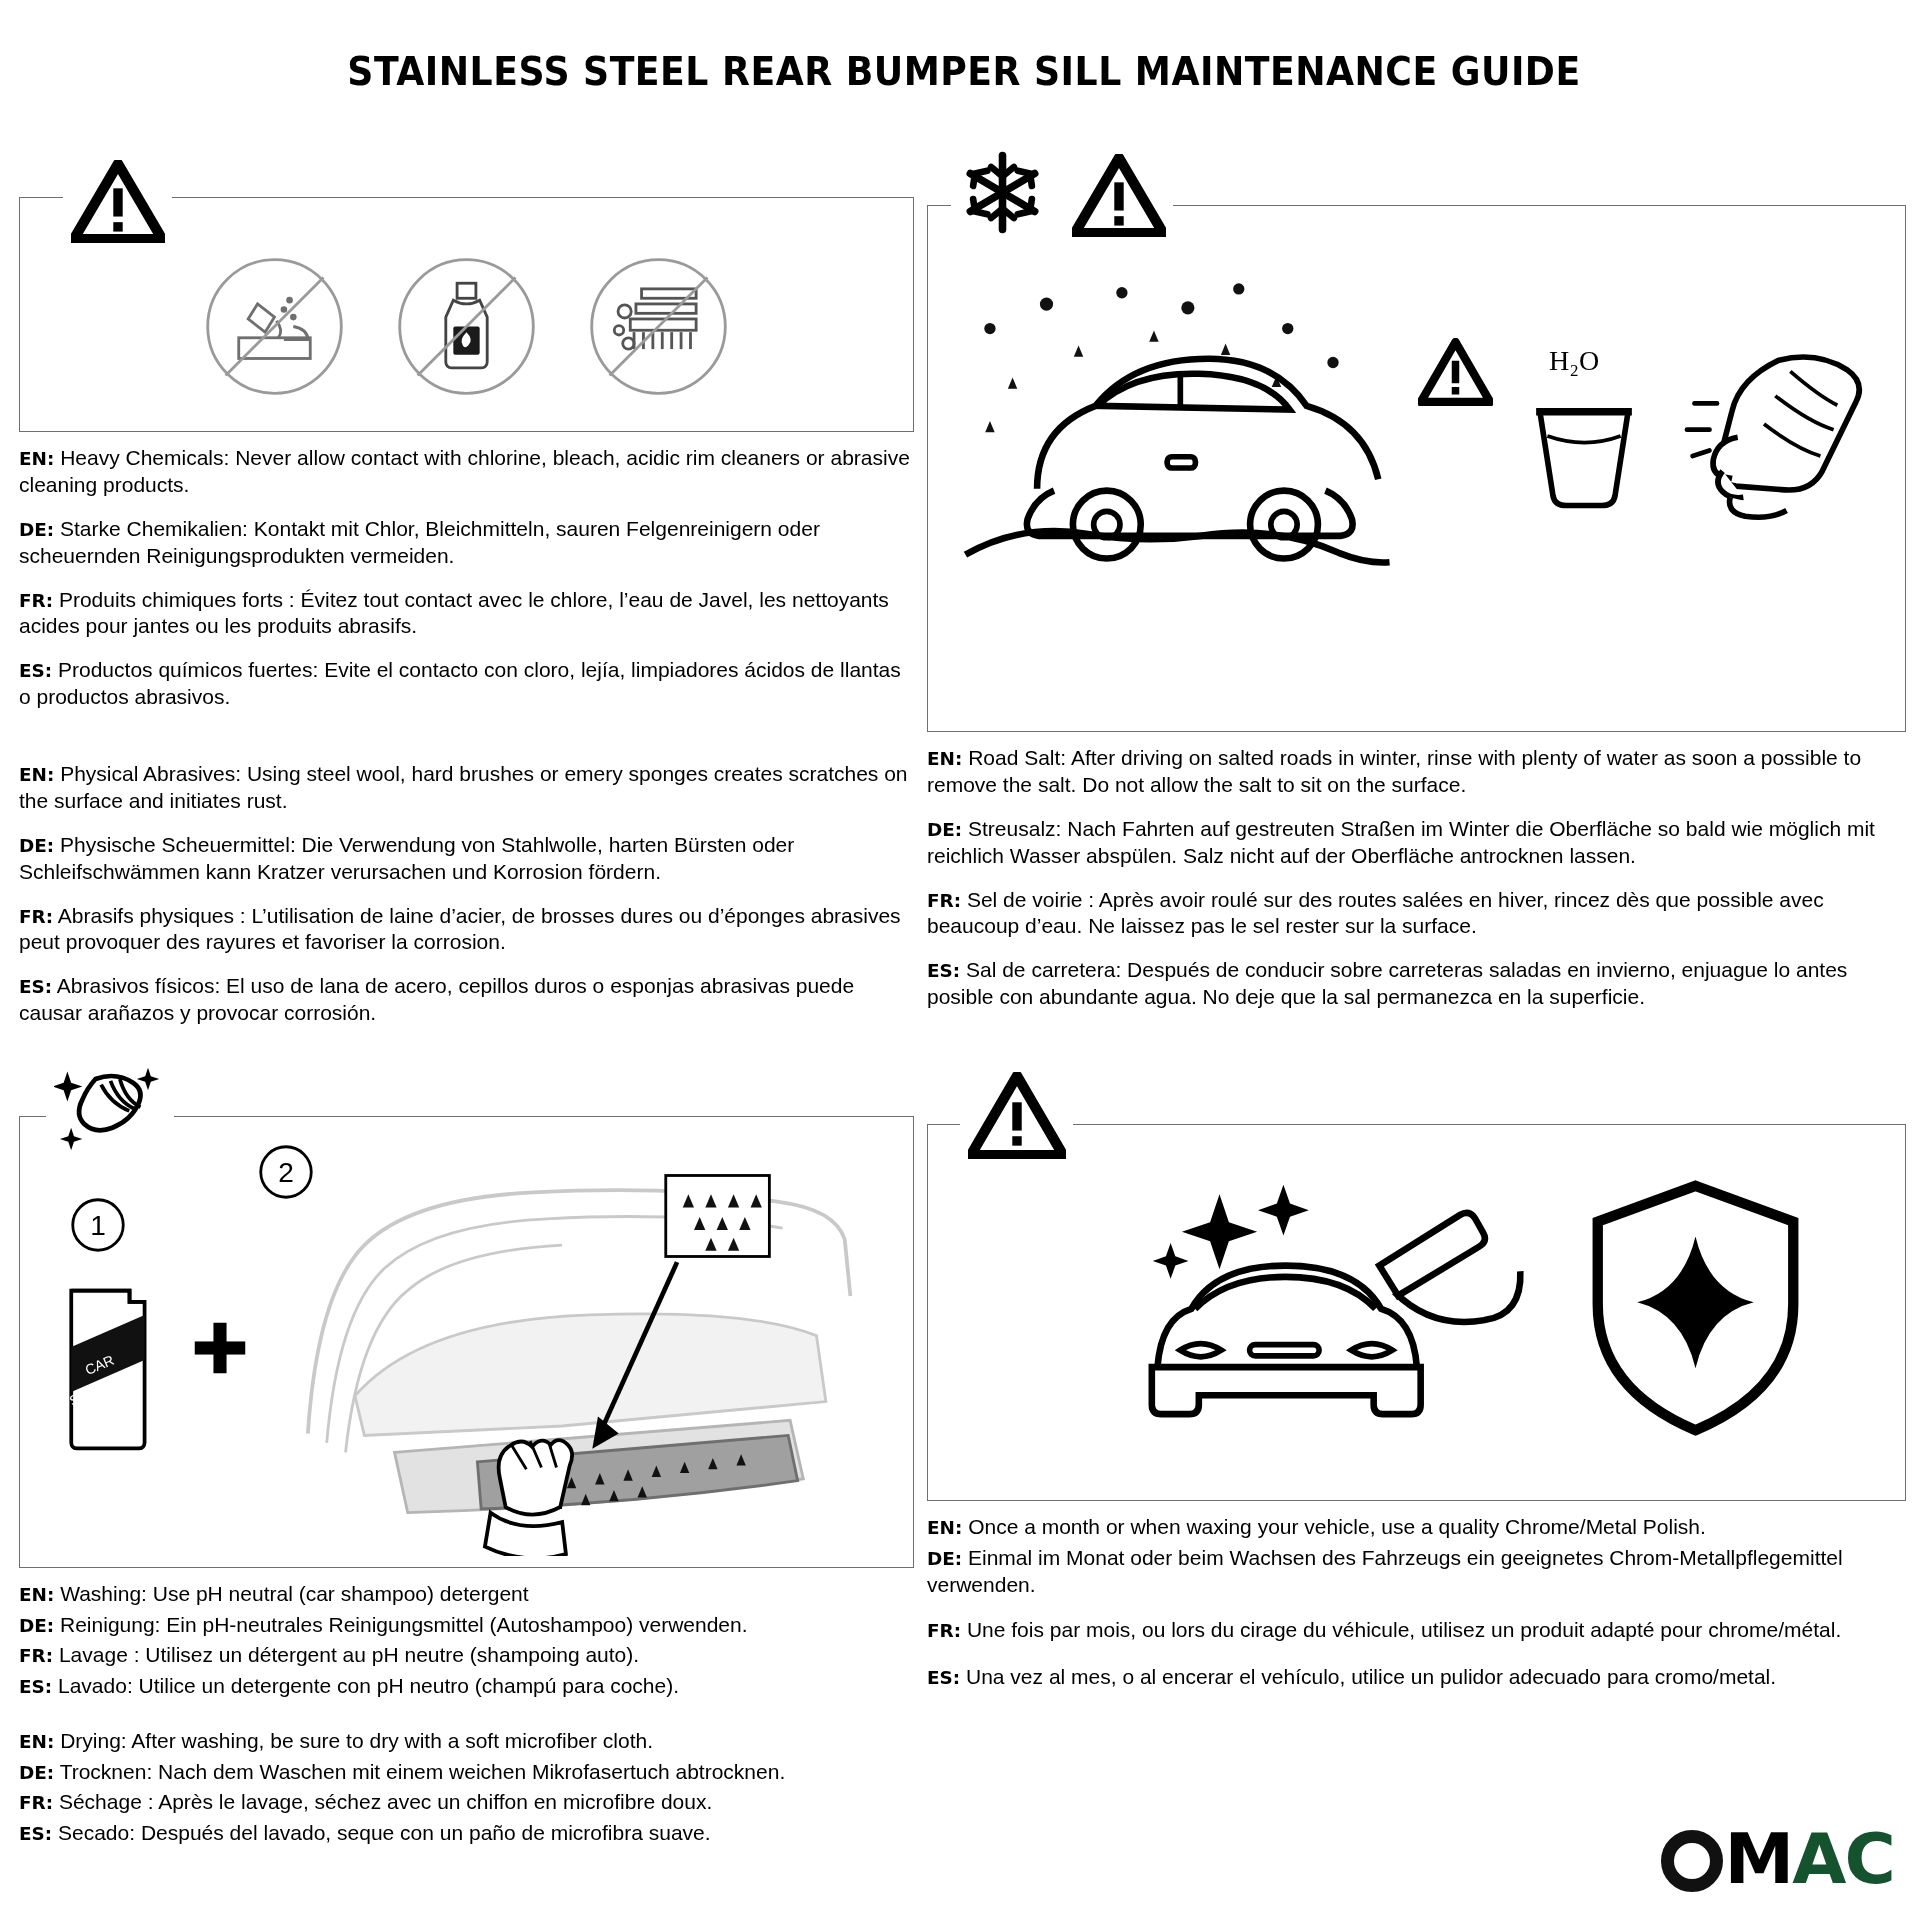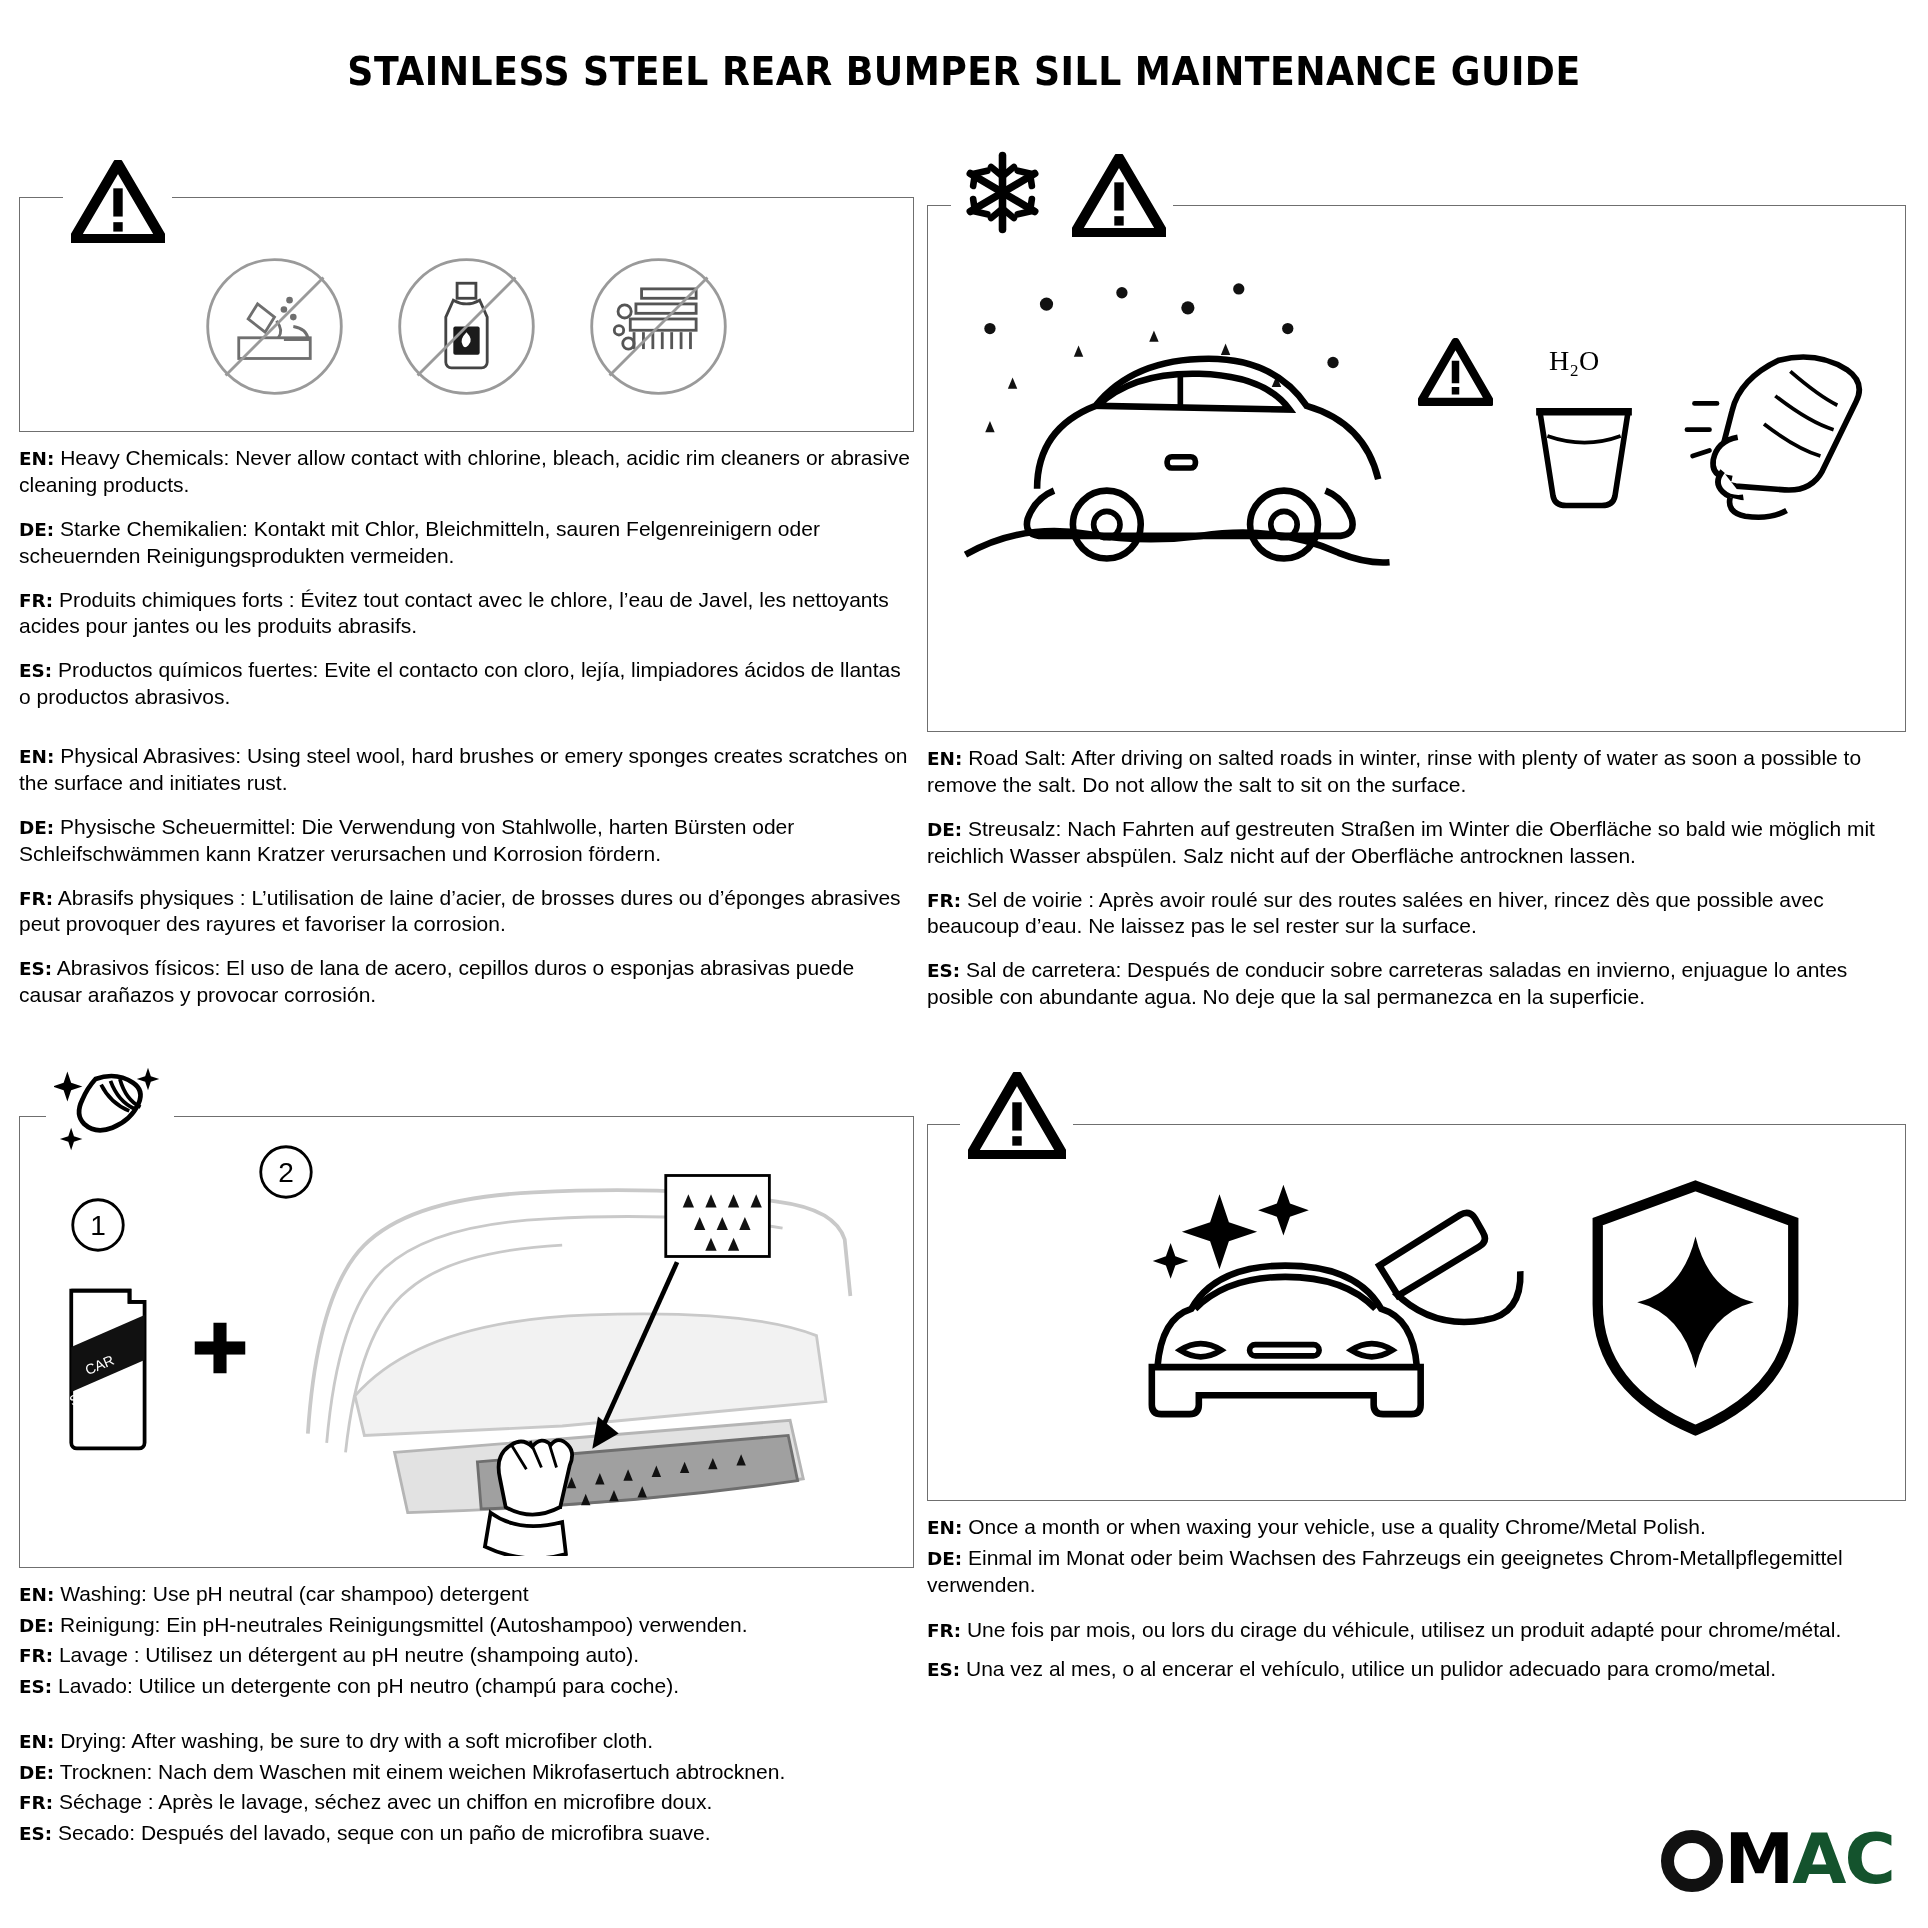--- a/index.html
+++ b/index.html
@@ -148,21 +148,21 @@
             <line x1="24" y1="128" x2="128" y2="24" stroke="#9a9a9a" stroke-width="3"></line>
           </svg>
         </span>
       </div>
     </div>
 
     <div class="text-block">
       <p class="para"><span class="lang">EN:</span><span> Heavy Chemicals: Never allow contact with chlorine, bleach, acidic rim cleaners or abrasive cleaning products.</span></p>
       <p class="para"><span class="lang">DE:</span><span> Starke Chemikalien: Kontakt mit Chlor, Bleichmitteln, sauren Felgenreinigern oder scheuernden Reinigungsprodukten vermeiden.</span></p>
       <p class="para"><span class="lang">FR:</span><span> Produits chimiques forts : Évitez tout contact avec le chlore, l’eau de Javel, les nettoyants acides pour jantes ou les produits abrasifs.</span></p>
-      <p class="para" style="margin-bottom:32px;"><span class="lang">ES:</span><span> Productos químicos fuertes: Evite el contacto con cloro, lejía, limpiadores ácidos de llantas o productos abrasivos.</span></p>
+      <p class="para" style="margin-bottom:50px;"><span class="lang">ES:</span><span> Productos químicos fuertes: Evite el contacto con cloro, lejía, limpiadores ácidos de llantas o productos abrasivos.</span></p>
     </div>
 
     <div class="text-block" style="margin-top:0;">
       <p class="para"><span class="lang">EN:</span><span> Physical Abrasives: Using steel wool, hard brushes or emery sponges creates scratches on the surface and initiates rust.</span></p>
       <p class="para"><span class="lang">DE:</span><span> Physische Scheuermittel: Die Verwendung von Stahlwolle, harten Bürsten oder Schleifschwämmen kann Kratzer verursachen und Korrosion fördern.</span></p>
       <p class="para"><span class="lang">FR:</span><span> Abrasifs physiques : L’utilisation de laine d’acier, de brosses dures ou d’éponges abrasives peut provoquer des rayures et favoriser la corrosion.</span></p>
       <p class="para"><span class="lang">ES:</span><span> Abrasivos físicos: El uso de lana de acero, cepillos duros o esponjas abrasivas puede causar arañazos y provocar corrosión.</span></p>
     </div>
   </div>
 
@@ -409,21 +409,21 @@
             <path d="M125 10 l104 38 v88 q0 90 -104 134 q-104 -44 -104 -134 v-88z" fill="none" stroke="#000" stroke-width="11"></path>
             <path d="M125 64 q14 58 62 70 q-48 12 -62 70 q-14 -58 -62 -70 q48 -12 62 -70z" fill="#000"></path>
           </svg>
         </div>
       </div>
     </div>
 
     <div class="text-block">
       <p class="para" style="margin-bottom:3.8px;"><span class="lang">EN:</span><span> Once a month or when waxing your vehicle, use a quality Chrome/Metal Polish.</span></p>
       <p class="para" style="margin-bottom:19px;"><span class="lang">DE:</span><span> Einmal im Monat oder beim Wachsen des Fahrzeugs ein geeignetes Chrom-Metallpflegemittel verwenden.</span></p>
-      <p class="para" style="margin-bottom:12px;"><span class="lang">FR:</span><span> Une fois par mois, ou lors du cirage du véhicule, utilisez un produit adapté pour chrome/métal.</span></p>
+      <p class="para" style="margin-bottom:20px;"><span class="lang">FR:</span><span> Une fois par mois, ou lors du cirage du véhicule, utilisez un produit adapté pour chrome/métal.</span></p>
       <p class="para" style="margin-bottom:3.8px;"><span class="lang">ES:</span><span> Una vez al mes, o al encerar el vehículo, utilice un pulidor adecuado para cromo/metal.</span></p>
     </div>
   </div>
 
   <div class="omac">
     <span class="o-glyph"></span><span>M</span><span class="red">AC</span>
   </div>
 
 </div>
 

